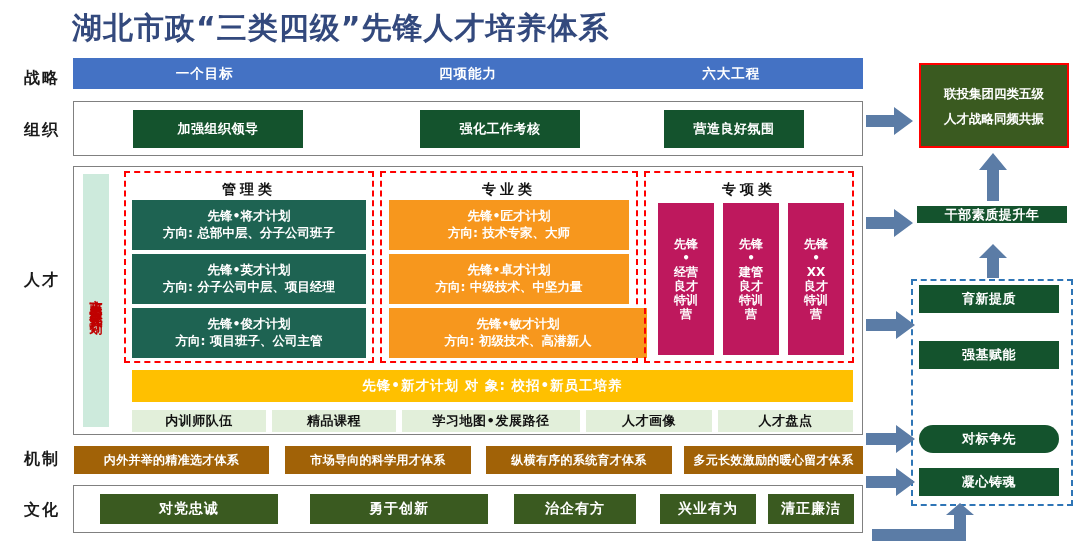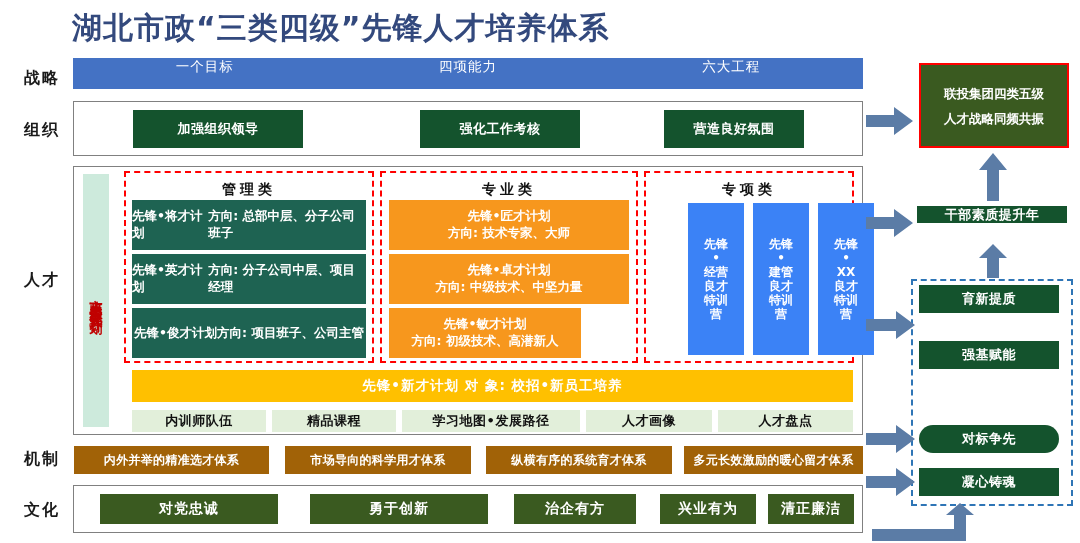--- a/index.html
+++ b/index.html
@@ -25,49 +25,49 @@
     left:16px; width:52px;
     color:#1a1a1a; font-size:16px; font-weight:bold;
     text-align:center; letter-spacing:2px;
   }
 
   
   .outline { border:1px solid #808080; background:#fff; }
 
   .bluebar {
     background:#4472c4; color:#ffffff;
-    display:flex; 
-    font-size:13.5px; font-weight:normal;
+    display:flex; align-items:center;
+    font-size:13.5px; font-weight:bold;
   }
   .bluebar span { flex:1; text-align:center; letter-spacing:1px;}
 
   .bluebox {
     background:#14532d; color:#fff;
     display:flex; align-items:center; justify-content:center;
     font-size:13px; font-weight:bold; letter-spacing:.5px;
   }
 
   .greenbox {
     background:#1e6352; color:#fff;
-    display:flex; flex-direction:row; align-items:center; justify-content:center;
+    display:flex; flex-direction:column; align-items:center; justify-content:center;
     font-size:12.5px; font-weight:bold; line-height:1.35;
   }
   .greenbox .l2 { font-size:12.5px; }
 
   .orangebox {
     background:#f7971d; color:#fff;
     display:flex; flex-direction:column; align-items:center; justify-content:center;
     font-size:12.5px; font-weight:bold; line-height:1.35;
   }
 
   .limebox {
-    background:#3b82f6; color:#ffffff;
+    background:#be185d; color:#ffffff;
     display:flex; align-items:center; justify-content:center;
     font-size:12px; font-weight:bold; line-height:1.18;
-    text-align:center; padding:4px 0;margin-left:30px;
+    text-align:center; padding:4px 0;
   }
   .limebox .inner{ width:100%; }
 
   .amberbar {
     background:#ffc000; color:#ffffff;
     display:flex; align-items:center; justify-content:center;
     font-size:13.5px; font-weight:bold; letter-spacing:1px;
   }
 
   .palebox {
@@ -156,21 +156,21 @@
 <div class="abs reddash" style="left:380px; top:171px; width:258px; height:192px;"></div>
 <div class="abs grouptitle" style="left:380px; top:181px; width:258px;">专业类</div>
 <div class="abs orangebox" style="left:389px; top:200px; width:240px; height:50px;">
   <div>先锋•匠才计划</div>
   <div class="l2">方向: 技术专家、大师</div>
 </div>
 <div class="abs orangebox" style="left:389px; top:254px; width:240px; height:50px;">
   <div>先锋•卓才计划</div>
   <div class="l2">方向: 中级技术、中坚力量</div>
 </div>
-<div class="abs orangebox" style="left:389px; top:308px; width:192px; height:50px;align-items:center;">
+<div class="abs orangebox" style="left:389px; top:308px; width:258px; height:50px;align-items:center;">
   <div>先锋•敏才计划</div>
   <div class="l2">方向: 初级技术、高潜新人</div>
 </div>
 
 <div class="abs reddash" style="left:644px; top:171px; width:210px; height:192px;"></div>
 <div class="abs grouptitle" style="left:644px; top:181px; width:210px;">专项类</div>
 <div class="abs limebox" style="left:658px; top:203px; width:56px; height:152px;">
   <div class="inner" style="white-space:pre-line;">先锋
 •
 经营

